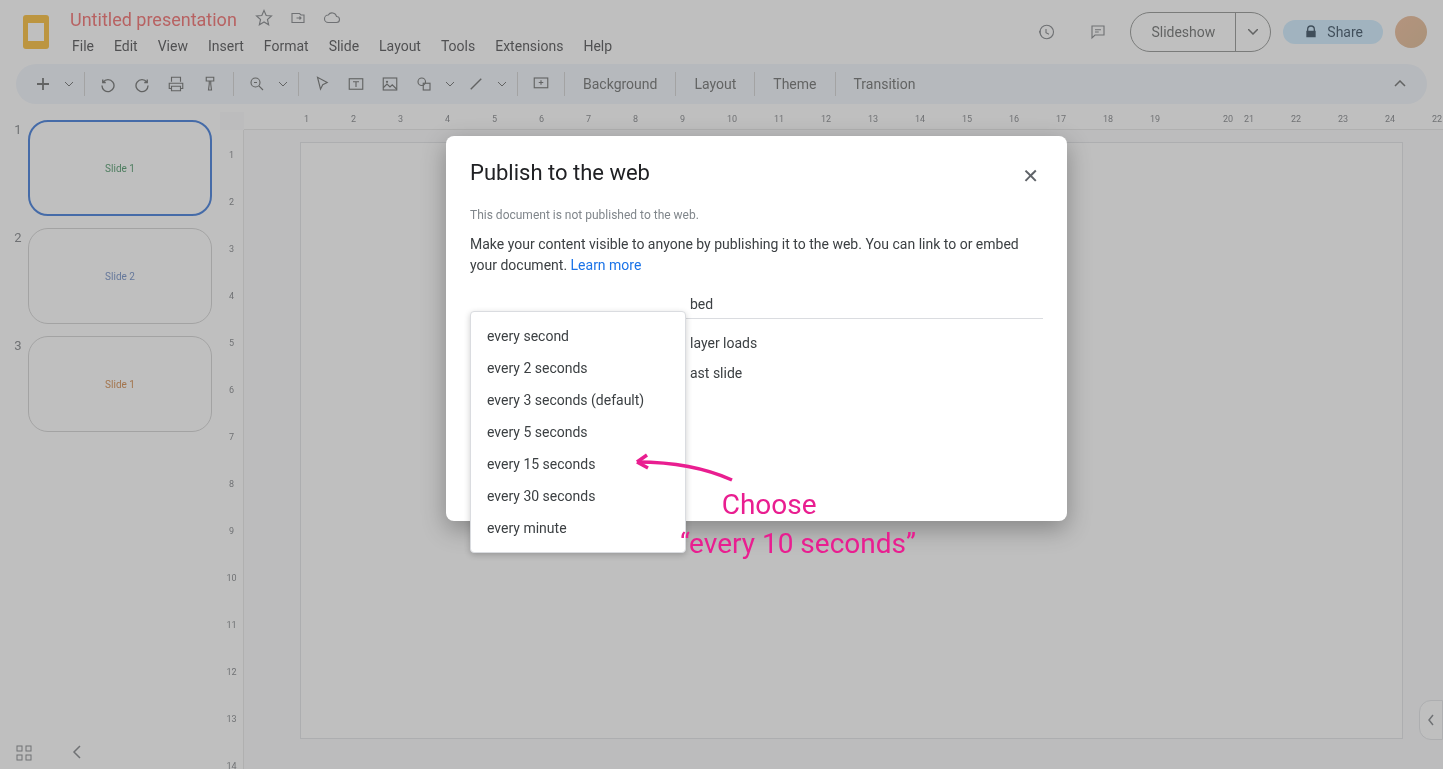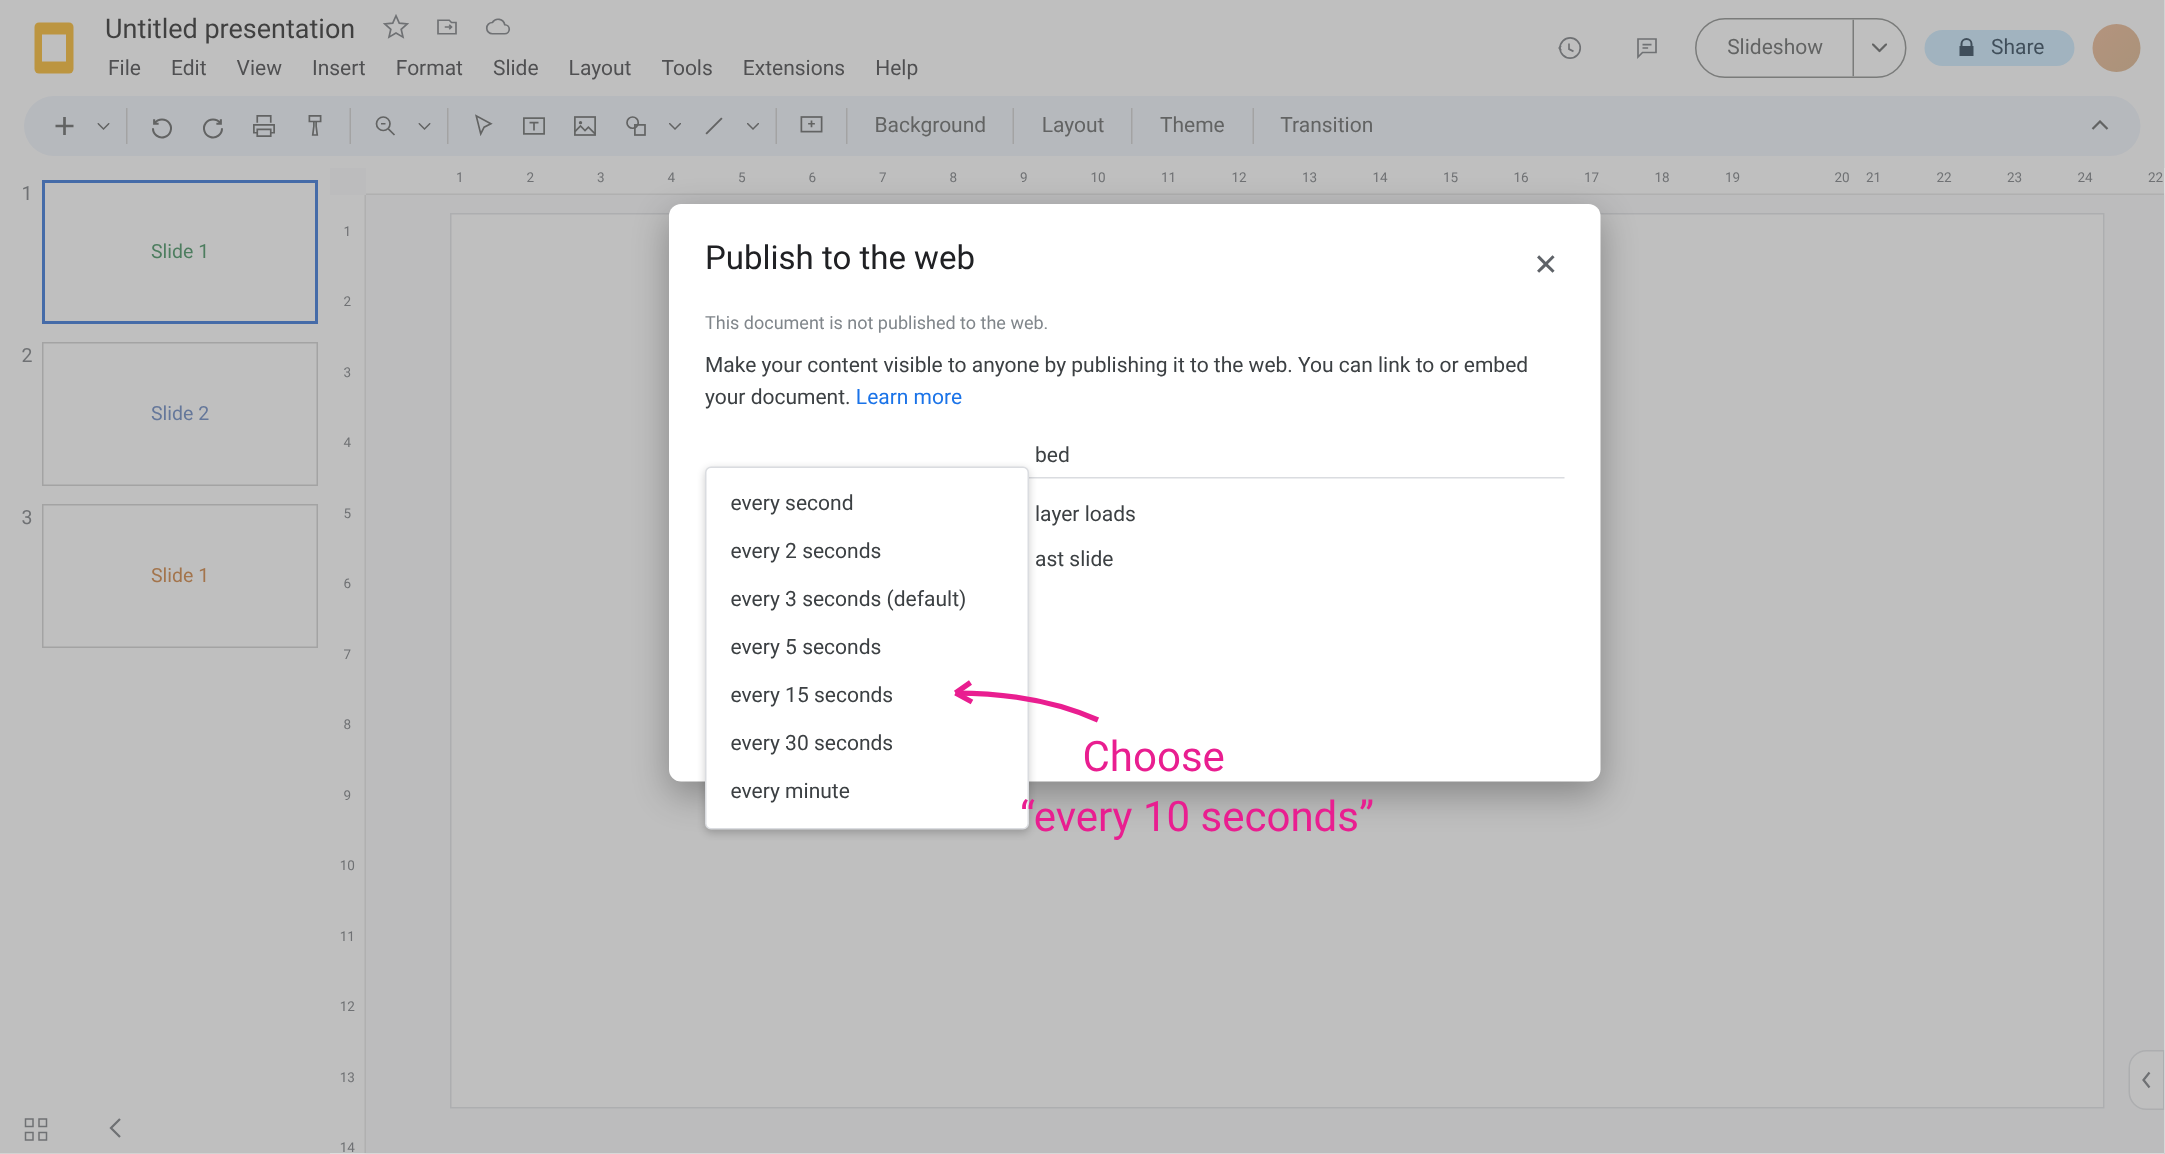--- a/index.html
+++ b/index.html
@@ -4,21 +4,21 @@
   <style>
     * { margin: 0; padding: 0; box-sizing: border-box; font-family: 'Google Sans', Roboto, Arial, sans-serif; }
     body { width: 1443px; height: 769px; overflow: hidden; background: #fff; position: relative; }
     
     .app-header { height: 64px; display: flex; align-items: center; padding: 0 16px; }
     .logo { width: 40px; height: 40px; display: flex; align-items: center; justify-content: center; margin-right: 8px; }
     .logo-icon { width: 26px; height: 34px; background: #f9ab00; border-radius: 3px; position: relative; }
     .logo-icon::after { content: ''; position: absolute; top: 8px; left: 5px; right: 5px; bottom: 8px; background: #fff; }
     .title-area { flex: 1; }
     .title-row { display: flex; align-items: center; gap: 12px; }
-    .doc-title { font-size: 18px; color: #000000; padding: 2px 6px; }
+    .doc-title { font-size: 18px; color: #ef4444; padding: 2px 6px; }
     .title-icons { display: flex; gap: 14px; color: #5f6368; }
     .title-icon { width: 20px; height: 20px; cursor: pointer; }
     .menu-row { display: flex; gap: 4px; margin-top: 2px; }
     .menu-item { padding: 4px 8px; font-size: 14px; color: #202124; border-radius: 4px; cursor: pointer; }
     .header-right { display: flex; align-items: center; gap: 12px; }
     .header-icon-btn { width: 40px; height: 40px; display: flex; align-items: center; justify-content: center; border-radius: 50%; cursor: pointer; color: #5f6368; }
     .slideshow-btn { display: flex; align-items: center; border: 1px solid #747775; border-radius: 20px; height: 40px; overflow: hidden; }
     .slideshow-main { padding: 0 20px; font-size: 14px; color: #444746; cursor: pointer; border-right: 1px solid #747775; height: 100%; display: flex; align-items: center; }
     .slideshow-drop { padding: 0 12px; cursor: pointer; height: 100%; display: flex; align-items: center; }
     .share-btn { display: flex; align-items: center; gap: 8px; background: #c2e7ff; padding: 0 20px; height: 24px; border-radius: 20px; font-size: 14px; cursor: pointer; color: #001d35; }
@@ -27,21 +27,21 @@
     .toolbar { height: 40px; background: #edf2fa; border-radius: 24px; margin: 0 16px 8px; display: flex; align-items: center; padding: 0 12px; gap: 4px; }
     .tool-btn { min-width: 30px; height: 30px; display: flex; align-items: center; justify-content: center; border-radius: 4px; cursor: pointer; color: #444746; font-size: 14px; }
     .tool-sep { width: 1px; height: 24px; background: #c7c7c7; margin: 0 4px; }
     .tool-text { padding: 0 10px; font-size: 14px; color: #444746; cursor: pointer; }
     .tool-expand { margin-left: auto; }
     
     .main-area { display: flex; height: calc(100% - 112px); }
     .slide-panel { width: 220px; padding: 8px; overflow-y: auto; }
     .slide-item { display: flex; margin-bottom: 12px; }
     .slide-num { width: 20px; font-size: 13px; color: #5f6368; padding-top: 2px; text-align: center; }
-    .slide-thumb { flex: 1; height: 96px; border: 1px solid #c7c7c7; border-radius: 0; display: flex; align-items: center; justify-content: center; font-size: 13px; color: #555; }
+    .slide-thumb { flex: 1; height: 96px; border: 1px solid #c7c7c7; border-radius: 20px; display: flex; align-items: center; justify-content: center; font-size: 10px; color: #555; }
     .slide-thumb.active { border: 2px solid #0b57d0; }
     .slide-thumb.s1 { color: #1a7a3e; }
     .slide-thumb.s2 { color: #4a6fb5; }
     .slide-thumb.s3 { color: #c66919; }
     
     .panel-footer { position: absolute; bottom: 8px; left: 16px; display: flex; gap: 40px; color: #5f6368; }
     .footer-icon { cursor: pointer; }
     
     .canvas-area { flex: 1; position: relative; background: #f8f9fa; }
     .ruler-h { position: absolute; top: 0; left: 24px; right: 0; height: 18px; background: #fff; border-bottom: 1px solid #e0e0e0; font-size: 9px; color: #5f6368; }

